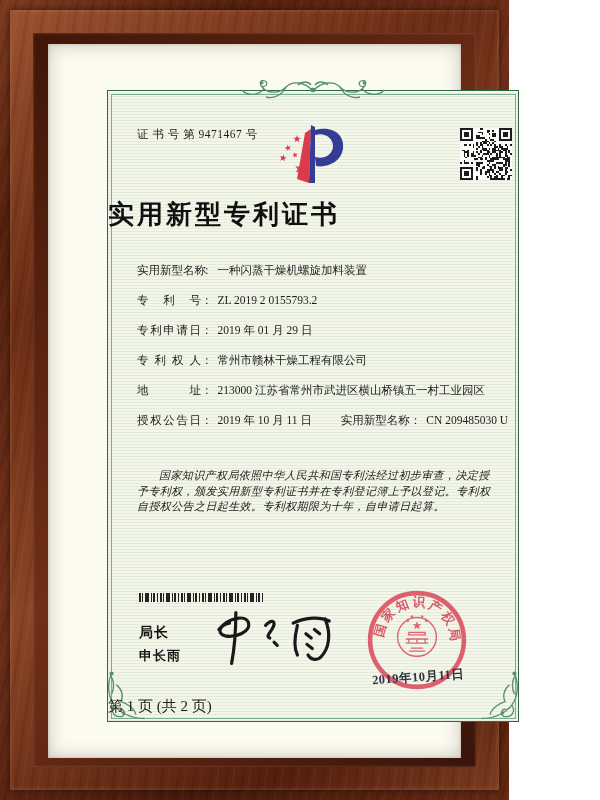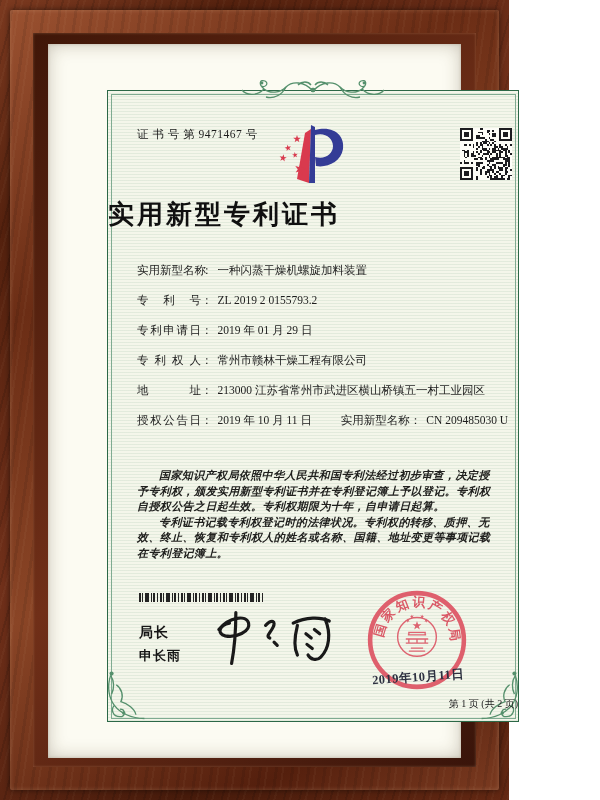--- a/index.html
+++ b/index.html
@@ -44,34 +44,34 @@
     font-size:26px;font-weight:bold;letter-spacing:3px;color:#101010;}
 
   .fields{position:absolute;left:29px;right:16px;top:172px;}
   .frow{height:14px;margin-bottom:16px;white-space:nowrap;font-size:11.5px;color:#1d1d1d;}
   .flabel{display:inline-block;width:64px;text-align:justify;text-align-last:justify;vertical-align:top;}
   .fval{margin-left:5px;}
   .grant-no-group{margin-left:26px;}
 
   .decree{position:absolute;left:29px;right:24px;top:377px;
     font-size:11px;line-height:15.5px;color:#20201e;font-style:italic;letter-spacing:.4px;}
-  .decree p{margin:0;text-indent:2em;font-weight:bold;}
+  .decree p{margin:0;text-indent:2em;}
 
   .barcode{position:absolute;left:31px;top:502px;width:126px;height:9px;
     background-image:repeating-linear-gradient(90deg,#242424 0 1px,transparent 1px 3px),
                      repeating-linear-gradient(90deg,#242424 0 2px,transparent 2px 7px);}
   .signer-title{position:absolute;left:31px;top:533px;font-size:14px;font-weight:600;letter-spacing:1px;color:#161616;}
   .signer-name{position:absolute;left:31px;top:556px;font-size:13px;font-weight:700;letter-spacing:1px;color:#161616;}
   .signature{position:absolute;left:96px;top:515px;width:138px;height:64px;}
 
   .seal{position:absolute;left:256px;top:496px;width:106px;height:106px;opacity:.9;}
   .seal-date{position:absolute;left:264px;top:577px;width:120px;font-size:12.5px;font-weight:700;
     color:#2d3040;letter-spacing:.5px;transform:rotate(-4deg);}
 
-  .page-info{position:absolute;left:0;right:0;top:606px;text-align:right;font-size:10px;color:#222;}
+  .page-info{position:absolute;left:0;right:0;top:606px;text-align:left;font-size:15px;color:#222;}
   .back-note{position:absolute;left:0;right:0;top:686px;text-align:center;
     font-size:11.5px;font-style:italic;letter-spacing:2px;color:#2a2a2a;}
 </style>
 </head>
 <body>
 
 <div class="photo">
   <div class="frame-outer"></div>
   <div class="frame-mid"></div>
   <div class="frame-lip"></div>
@@ -414,21 +414,20 @@
           <span class="flabel">地址</span><span>：</span><span class="fval">213000 江苏省常州市武进区横山桥镇五一村工业园区</span>
         </div>
         <div class="frow">
           <span><span class="flabel">授权公告日</span><span>：</span><span class="fval">2019 年 10 月 11 日</span></span>
           <span class="grant-no-group"><span>实用新型名称</span><span>：</span><span class="fval">CN 209485030 U</span></span>
         </div>
       </div>
 
       <div class="decree">
         <p>国家知识产权局依照中华人民共和国专利法经过初步审查，决定授予专利权，颁发实用新型专利证书并在专利登记簿上予以登记。专利权自授权公告之日起生效。专利权期限为十年，自申请日起算。</p>
-        <p>专利证书记载专利权登记时的法律状况。专利权的转移、质押、无效、终止、恢复和专利权人的姓名或名称、国籍、地址变更等事项记载在专利登记簿上。</p>
       </div>
 
       <div class="barcode"></div>
       <div class="signer-title">局长</div>
       <div class="signer-name">申长雨</div>
 
       <svg class="signature" viewBox="0 0 130 60">
         <g stroke="#191919" fill="none" stroke-width="3" stroke-linecap="round" stroke-linejoin="round">
           <path d="M14,22 C24,10 40,8 42,16 C44,24 30,30 20,28 C12,26 14,18 24,16"></path>
           <path d="M30,6 C30,20 29,38 26,54"></path>

